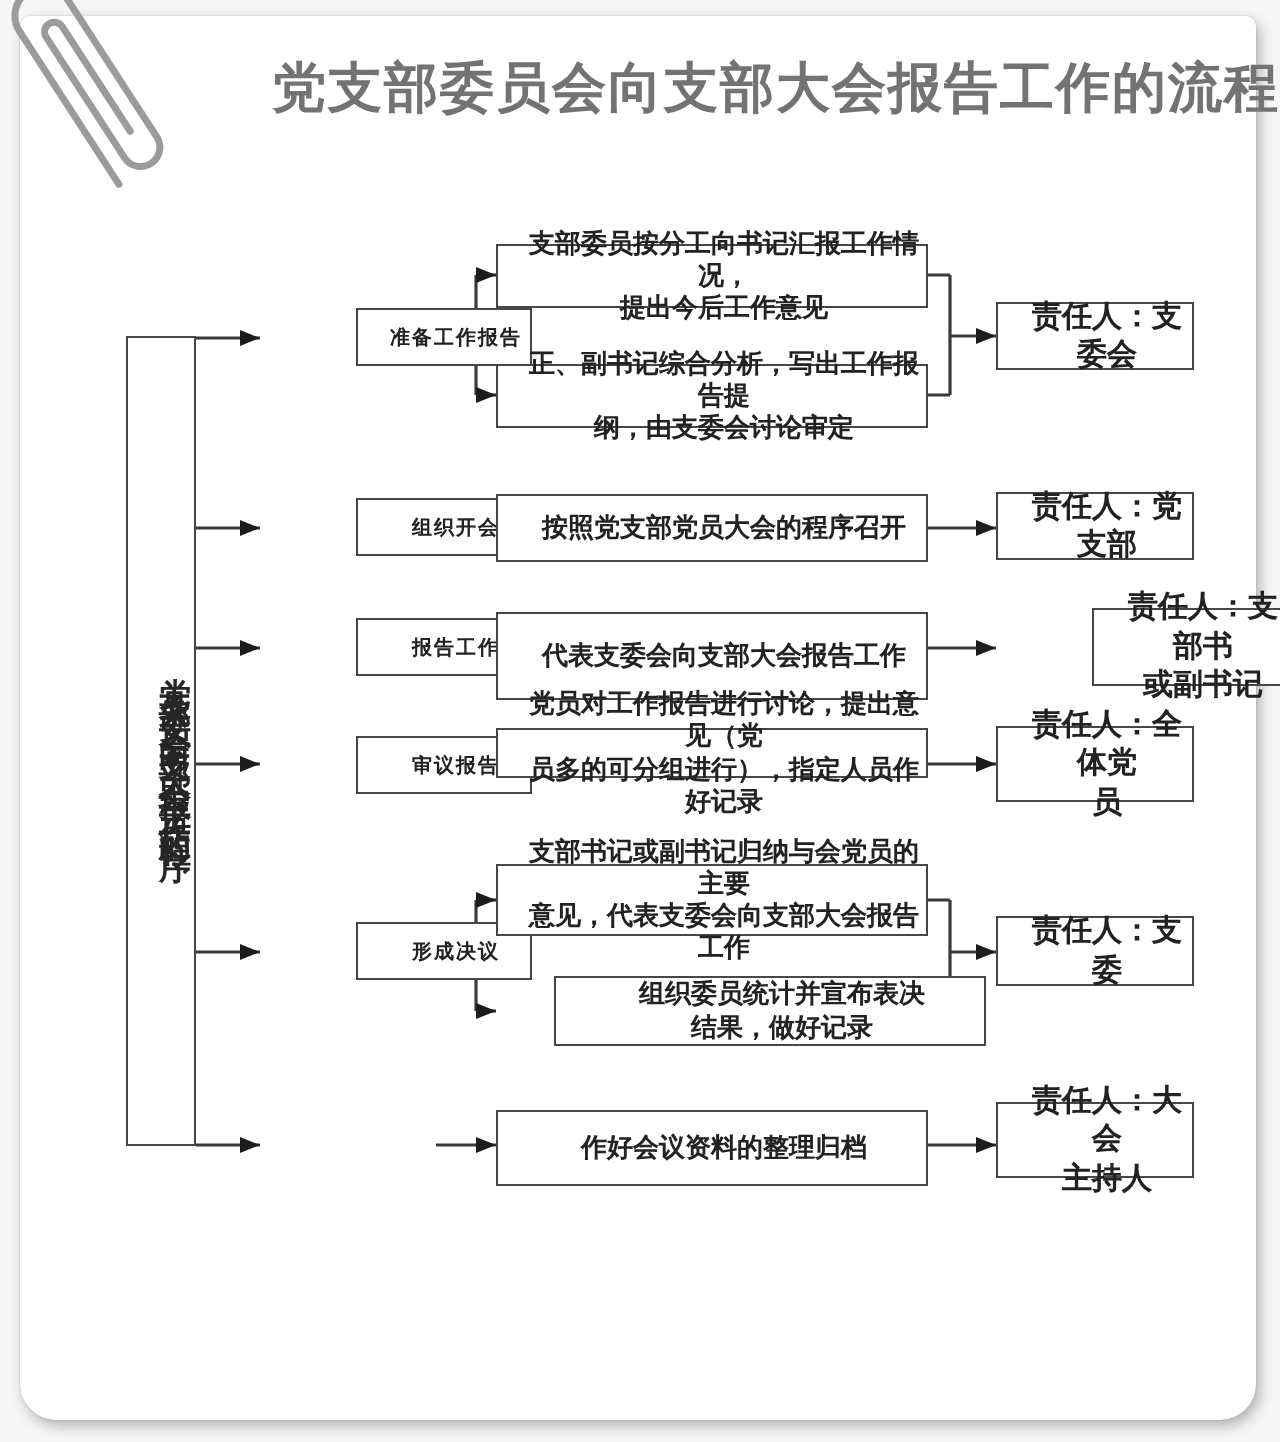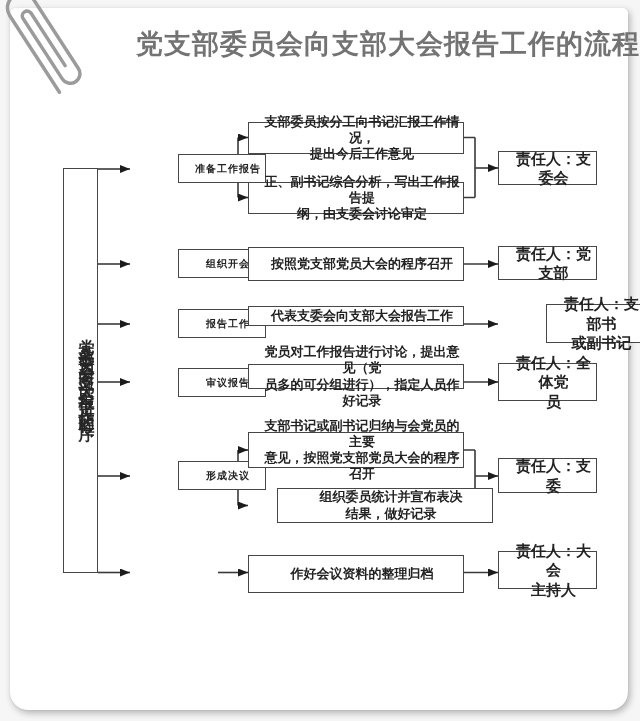--- a/index.html
+++ b/index.html
@@ -39,21 +39,21 @@
   .vbox{
     left:63px;top:168px;width:35px;height:405px;
     writing-mode:vertical-rl;text-orientation:upright;
     font-size:16px;letter-spacing:5px;line-height:1;
     color:#262626;
   }
   .stage{left:130px;width:88px;height:29px;font-size:10px;letter-spacing:1px;margin-left:48px;}
   .s1{top:154px;} .s2{top:249px;} .s3{top:309px;} .s4{top:368px;} .s5{top:461px;} .s6{top:558px;}
   .detail{left:248px;width:216px;font-size:13px;line-height:1.25;}
   .d1a{top:122px;height:32px;} .d1b{top:182px;height:32px;}
-  .d2{top:247px;height:34px;} .d3{top:306px;height:20px;} .d4{top:364px;height:25px;}
+  .d2{top:247px;height:34px;} .d3{top:306px;height:44px;} .d4{top:364px;height:25px;}
   .d5a{top:432px;height:36px;} .d5b{top:488px;height:35px;margin-left:29px;} .d6{top:555px;height:38px;}
   .owner{left:498px;width:99px;font-size:15px;line-height:1.3;}
   .o1{top:151px;height:34px;} .o2{top:246px;height:34px;} .o3{top:304px;height:39px;margin-left:48px;}
   .o4{top:363px;height:38px;} .o5{top:458px;height:35px;} .o6{top:551px;height:38px;}
 </style>
 </head>
 <body>
 
 <div class="screen">
 
@@ -113,21 +113,21 @@
 
   <div class="box detail d1a">支部委员按分工向书记汇报工作情况，
 提出今后工作意见</div>
   <div class="box detail d1b">正、副书记综合分析，写出工作报告提
 纲，由支委会讨论审定</div>
   <div class="box detail d2">按照党支部党员大会的程序召开</div>
   <div class="box detail d3">代表支委会向支部大会报告工作</div>
   <div class="box detail d4">党员对工作报告进行讨论，提出意见（党
 员多的可分组进行），指定人员作好记录</div>
   <div class="box detail d5a">支部书记或副书记归纳与会党员的主要
-意见，按照党支部党员大会的程序召开</div>
+意见，代表支委会向支部大会报告工作</div>
   <div class="box detail d5b">组织委员统计并宣布表决
 结果，做好记录</div>
   <div class="box detail d6">作好会议资料的整理归档</div>
 
   <div class="box owner o1">责任人：支委会</div>
   <div class="box owner o2">责任人：党支部</div>
   <div class="box owner o3">责任人：支部书
 或副书记</div>
   <div class="box owner o4">责任人：全体党
 员</div>

